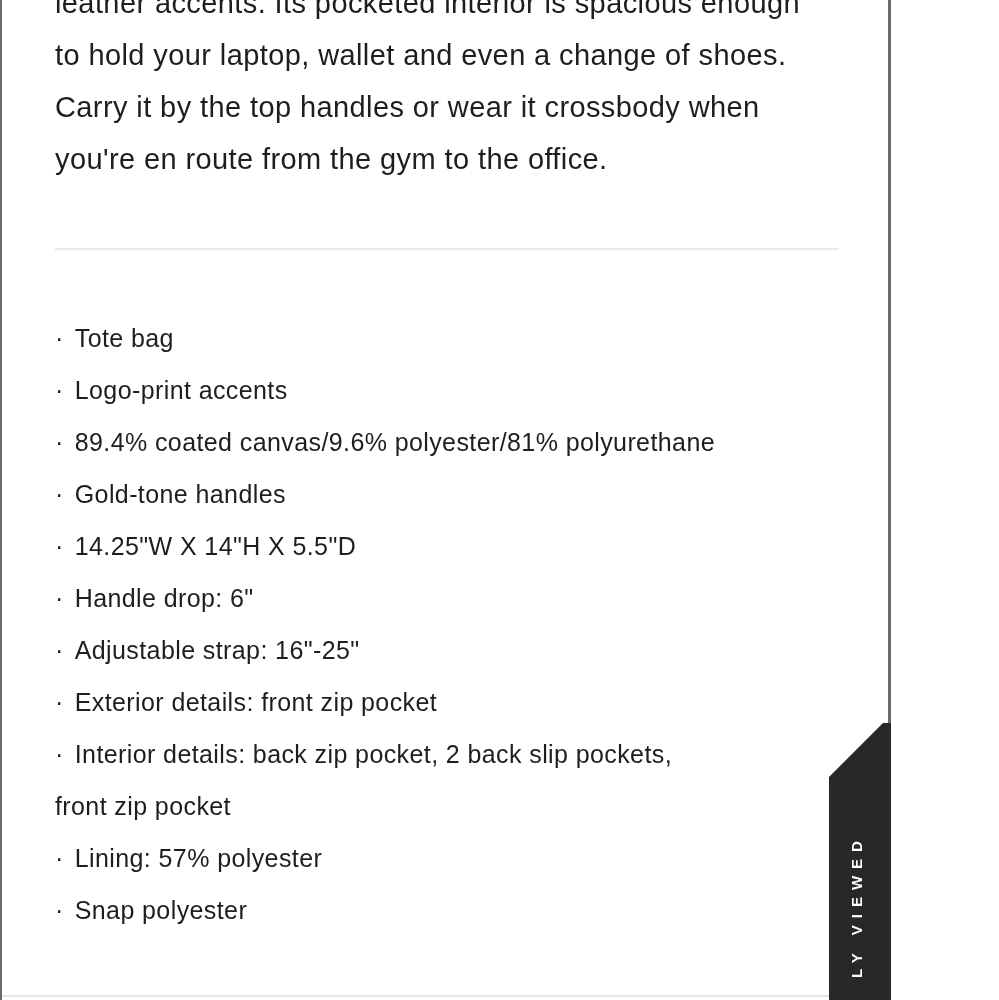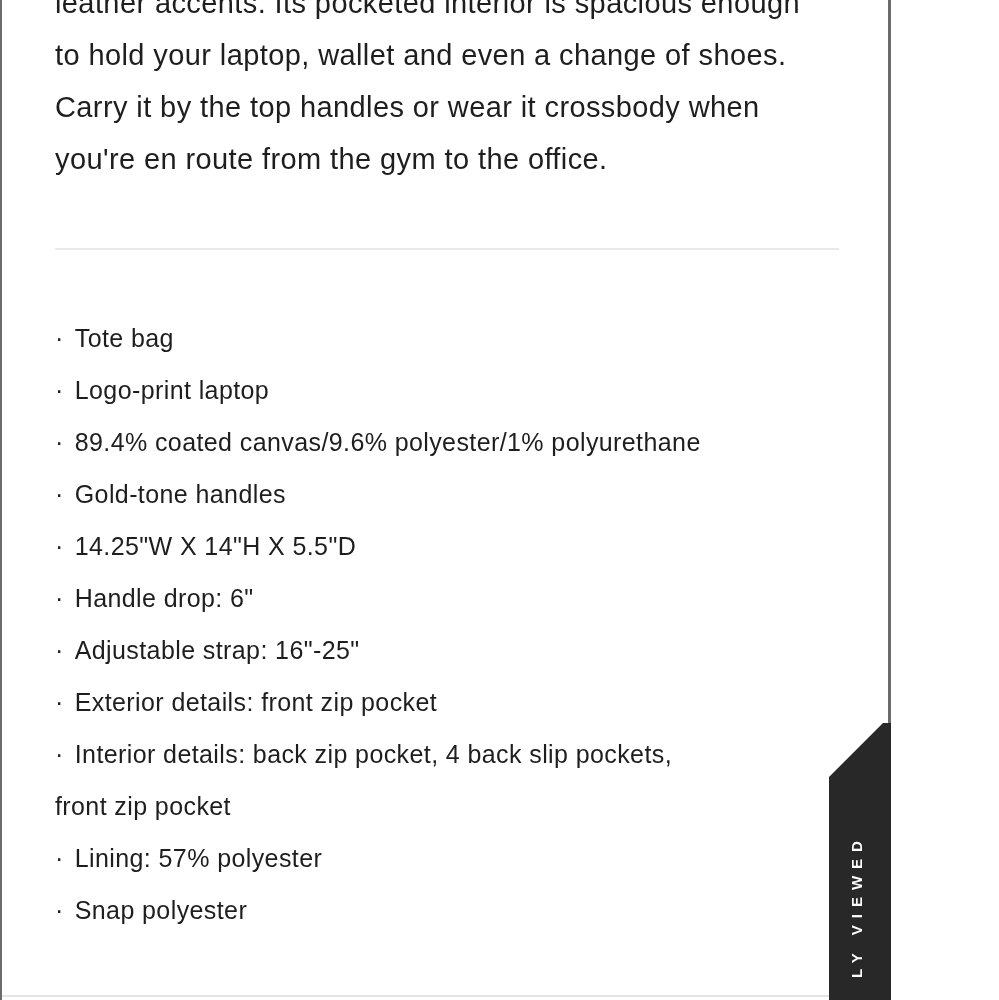--- a/index.html
+++ b/index.html
@@ -123,42 +123,42 @@
 Carry it by the top handles or wear it crossbody when
 you're en route from the gym to the office.</p>
 
     <div class="divider"></div>
 
     <div class="details-list">
       <div class="item">
         <span class="bullet">·</span><span class="item-text">Tote bag</span>
       </div>
       <div class="item">
-        <span class="bullet">·</span><span class="item-text">Logo-print laptop</span>
+        <span class="bullet">·</span><span class="item-text">Logo-print accents</span>
       </div>
       <div class="item">
-        <span class="bullet">·</span><span class="item-text">89.4% coated canvas/9.6% polyester/1% polyurethane</span>
+        <span class="bullet">·</span><span class="item-text">89.4% coated canvas/9.6% polyester/81% polyurethane</span>
       </div>
       <div class="item">
         <span class="bullet">·</span><span class="item-text">Gold-tone handles</span>
       </div>
       <div class="item">
         <span class="bullet">·</span><span class="item-text">14.25"W X 14"H X 5.5"D</span>
       </div>
       <div class="item">
         <span class="bullet">·</span><span class="item-text">Handle drop: 6"</span>
       </div>
       <div class="item">
         <span class="bullet">·</span><span class="item-text">Adjustable strap: 16"-25"</span>
       </div>
       <div class="item">
         <span class="bullet">·</span><span class="item-text">Exterior details: front zip pocket</span>
       </div>
       <div class="item">
-        <span class="bullet">·</span><span class="item-text">Interior details: back zip pocket, 4 back slip pockets,
+        <span class="bullet">·</span><span class="item-text">Interior details: back zip pocket, 2 back slip pockets,
 front zip pocket</span>
       </div>
       <div class="item">
         <span class="bullet">·</span><span class="item-text">Lining: 57% polyester</span>
       </div>
       <div class="item">
         <span class="bullet">·</span><span class="item-text">Snap polyester</span>
       </div>
     </div>
   </div>

